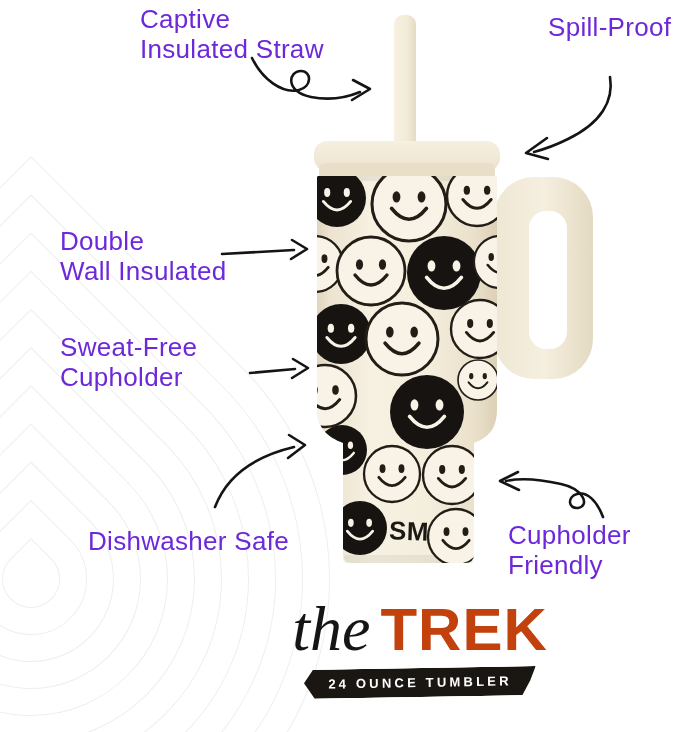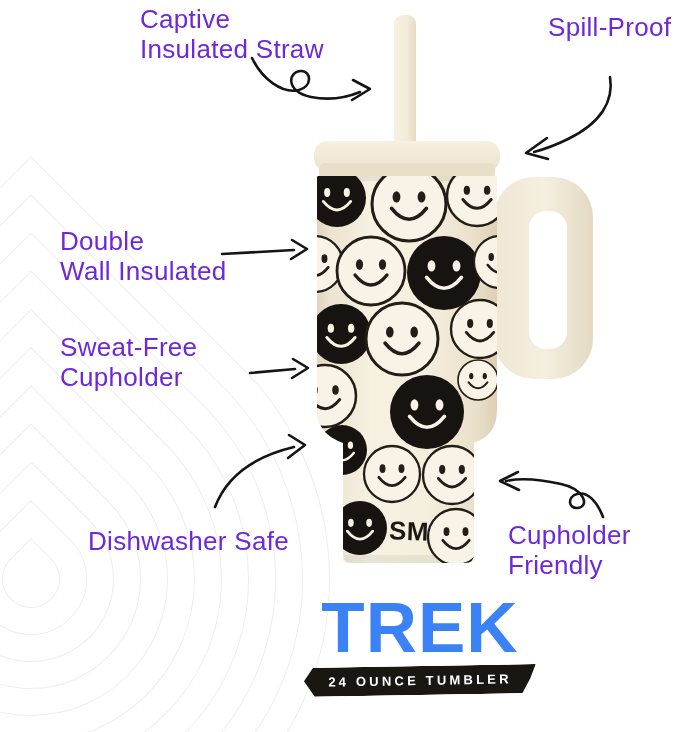--- a/index.html
+++ b/index.html
@@ -22,21 +22,21 @@
   .label-double    {left:60px; top:226px;width:200px;}
   .label-sweat     {left:60px; top:332px;width:200px;}
   .label-dishwasher{left:88px; top:526px;width:234px;}
   .label-cupholder {left:508px;top:520px;width:170px;}
   
   .title-block{position:absolute;left:248px;top:596px;width:344px;z-index:3;text-align:center;}
   .name-row{display:flex;justify-content:center;align-items:baseline;gap:10px;}
   .name-script{font-family:"Liberation Serif",serif;font-style:italic;font-weight:400;
                font-size:64px;line-height:66px;color:#171513;}
   .name-main{font-family:"Liberation Sans",sans-serif;font-weight:bold;
-             font-size:71px;line-height:64px;letter-spacing:1px;color:#3b82f6;}
+             font-size:60px;line-height:64px;letter-spacing:1px;color:#c2410c;}
   .banner{width:232px;height:29px;margin:6px auto 0;background:#1a1713;
           clip-path:polygon(4% 0,100% 0,97.5% 50%,94% 100%,4.5% 100%,0 46%);
           transform:rotate(-1deg);
           color:#fff;font-size:13px;font-weight:bold;letter-spacing:3.2px;
           line-height:29px;text-align:center;}
 </style>
 </head>
 <body>
 
 <div class="stage">
@@ -263,18 +263,19 @@
   <div class="label label-dishwasher">
     <div>Dishwasher Safe</div>
   </div>
   <div class="label label-cupholder">
     <div>Cupholder</div>
     <div>Friendly</div>
   </div>
 
   <div class="title-block">
     <div class="name-row">
+      <span class="name-script">the</span>
       <span class="name-main">TREK</span>
     </div>
     <div class="banner">24 OUNCE TUMBLER</div>
   </div>
 
 </div>
 
 </body></html>

